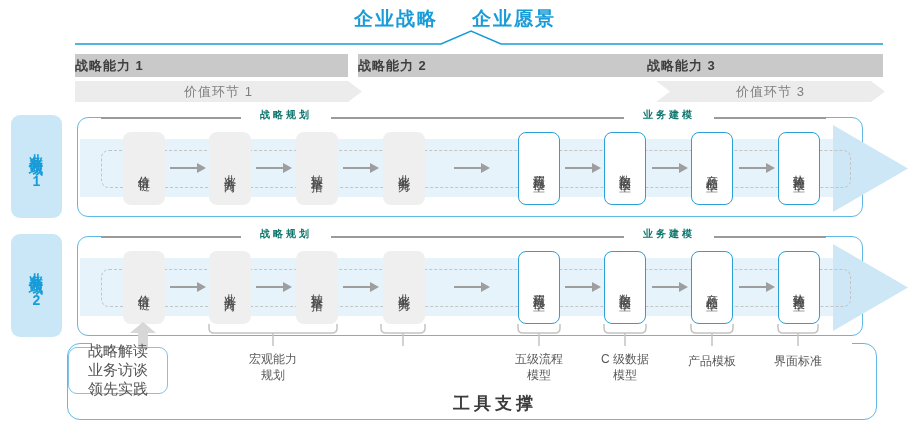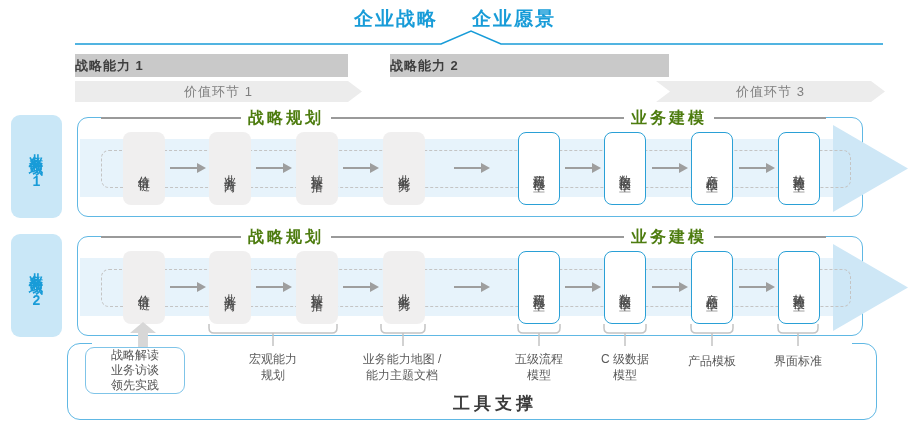--- a/index.html
+++ b/index.html
@@ -29,67 +29,70 @@
   
   .panel { position:absolute; left:77px; width:786px; height:100px; background:#fff;
            border:1.4px solid #60b8e4; border-radius:11px; }
   .panel .band { position:absolute; left:2px; top:21px; width:756px; height:58px; background:#e7f3fb; }
   .panel .band-head { position:absolute; left:755px; top:7px; width:75px; height:87px; background:#cee7f6;
                       clip-path:polygon(0 0, 100% 50%, 0 100%); }
   .panel .dashed-track { position:absolute; left:23px; top:32px; width:750px; height:38px;
                          border:1px dashed #c4c4c4; border-radius:8px; }
   .panel .title-line { position:absolute; top:-1px; left:23px; width:725px; height:2px; background:#9a9a9a; z-index:1; }
   .panel .sec-title { position:absolute; top:-10px; width:90px; text-align:center; background:#fff; z-index:2;
-                      font-size:16px; font-weight:bold; color:#4d7c0f; letter-spacing:3px; }
+                      font-size:10px; font-weight:bold; color:#0f766e; letter-spacing:3px; }
   .flow-box { position:absolute; top:14px; width:42px; height:73px; border-radius:8px; z-index:2;
               display:flex; align-items:center; justify-content:center;
               writing-mode:vertical-rl; text-orientation:upright;
               font-size:12px; color:#4a4a4a; letter-spacing:2px; line-height:1; }
   .flow-box.gray { background:#f0efef; }
   .flow-box.blue { background:#fff; border:1.4px solid #2aa0d6; }
   .flow-arrow { position:absolute; top:49px; width:34px; height:2px; background:#9e9e9e; z-index:2; }
   .flow-arrow::after { content:""; position:absolute; right:-2px; top:-4px;
                        border-left:9px solid #9e9e9e; border-top:5px solid transparent; border-bottom:5px solid transparent; }
 
   
   .tool-container { position:absolute; left:67px; top:343px; width:810px; height:77px;
                     border:1.4px solid #60b8e4; border-radius:13px; }
   .tool-cover { position:absolute; left:92px; top:340px; width:760px; height:6px; background:#fff; z-index:1; }
   .tool-label { position:absolute; left:67px; top:392px; width:810px; text-align:center; z-index:2;
                 font-size:17px; font-weight:bold; color:#3b3b3b; letter-spacing:4px;margin-left:23px; }
 
   
   .ann { position:absolute; z-index:3; text-align:center; font-size:12px; color:#5a5a5a;
          line-height:1.3; white-space:pre-line; }
-  .practice-box { position:absolute; left:85px; top:347px; width:100px; height:47px; z-index:3;
+  .practice-box { position:absolute; left:68px; top:347px; width:100px; height:47px; z-index:3;
                   background:#fff; border:1.3px solid #7fc4e8; border-radius:9px;
                   display:flex; align-items:center; justify-content:center;
-                  font-size:12px; color:#555; line-height:1.25; text-align:center; white-space:pre-line; }
+                  font-size:15px; color:#555; line-height:1.25; text-align:center; white-space:pre-line; }
   .up-arrow { position:absolute; left:130px; top:322px; width:26px; height:26px; background:#d7d7d7; z-index:3;
               clip-path:polygon(50% 0, 100% 42%, 69% 42%, 69% 100%, 31% 100%, 31% 42%, 0 42%); }
   .bracket { position:absolute; top:324px; z-index:3; }
 </style>
 </head>
 <body>
 
 <div class="stage">
 
   <div class="top-title">
     <span>企业战略</span>
     <span>企业愿景</span>
   </div>
   <svg class="peak-svg" width="910" height="50">
     <path d="M75 44 L441 44 L471 31 L501 44 L883 44" fill="none" stroke="#189cd8" stroke-width="1.6"></path>
   </svg>
 
   <div class="cap-bar" style="left:75px;width:273px;">
       <span>战略能力 1</span>
     </div>
-  <div class="cap-bar" style="left:358px;width:279px;margin-left:32px;">
+  <div class="cap-bar" style="left:358px;width:319px;">
       <span>战略能力 2</span>
+    </div>
+  <div class="cap-bar" style="left:647px;width:236px;">
+      <span>战略能力 3</span>
     </div>
 
   <div class="chev first" style="left:75px;width:287px;">
       <span>价值环节 1</span>
     </div>
   <div class="chev mid" style="left:656px;width:229px;">
       <span>价值环节 3</span>
     </div>
 
   <div class="domain-label" style="top:115px;height:103px;">业务领域 1</div>
@@ -170,22 +173,20 @@
   </svg>
   <svg class="bracket" style="left:690px;" width="44" height="24">
     <path d="M1 0 v4 q0 5 5 5 h32 q5 0 5 -5 v-4 M22 9 v13" fill="none" stroke="#c4c4c4" stroke-width="1.5"></path>
   </svg>
   <svg class="bracket" style="left:777px;" width="42" height="24">
     <path d="M1 0 v4 q0 5 5 5 h30 q5 0 5 -5 v-4 M21 9 v13" fill="none" stroke="#c4c4c4" stroke-width="1.5"></path>
   </svg>
 
   <div class="ann" style="left:213px;top:352px;width:120px;">宏观能力
 规划</div>
-  <div class="ann" style="left:332px;top:352px;width:140px;">业务能力地图 /
-能力主题文档</div>
   <div class="ann" style="left:479px;top:352px;width:120px;">五级流程
 模型</div>
   <div class="ann" style="left:565px;top:352px;width:120px;">C 级数据
 模型</div>
   <div class="ann" style="left:738px;top:354px;width:120px;">界面标准</div>
   <div class="ann" style="left:652px;top:354px;width:120px;">产品模板</div>
 
 </div>
 
 </body></html>

